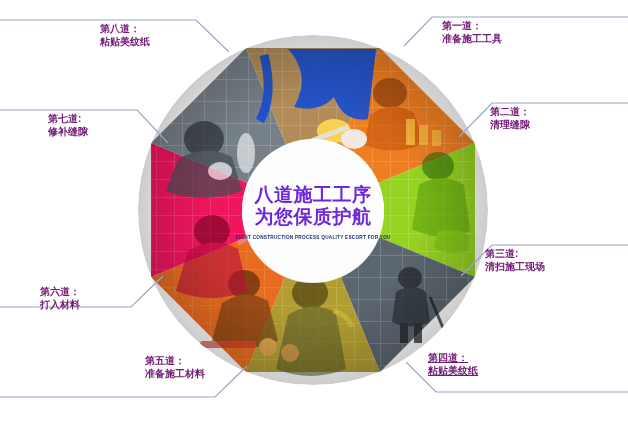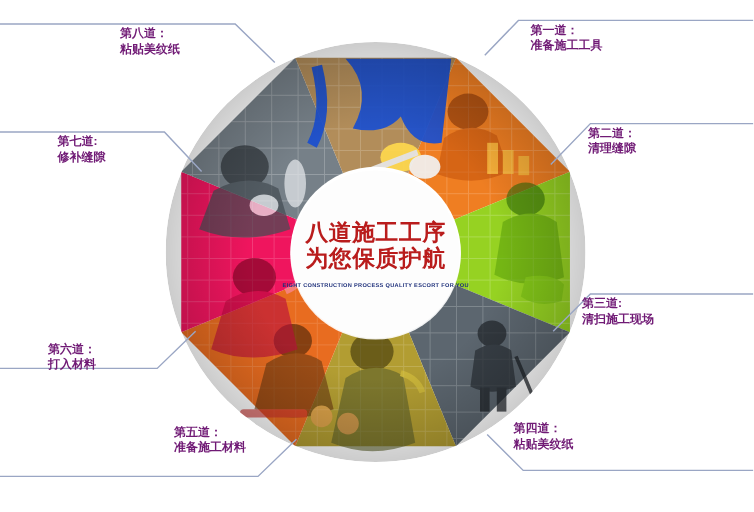--- a/index.html
+++ b/index.html
@@ -43,21 +43,21 @@
     border-radius: 50%;
     background: #fdfdfd;
     display: flex;
     flex-direction: column;
     align-items: center;
     justify-content: center;
     text-align: center;
     box-shadow: 0 0 0 1px rgba(255,255,255,0.9);
   }
   .hub-line {
-    color: #b91c1c;
+    color: #6d28d9;
     font-weight: bold;
     font-size: 19px;
     line-height: 1.18;
     letter-spacing: 0.5px;
     white-space: nowrap;
   }
   .hub-sub {
     margin-top: 7px;
     color: #1d2f7a;
     font-weight: bold;
@@ -254,21 +254,21 @@
   <div class="label right" style="left:490px; top:106px;">
     <span class="l1">第二道：</span>
     <span class="l2">清理缝隙</span>
   </div>
 
   <div class="label right" style="left:485px; top:248px;">
     <span class="l1">第三道:</span>
     <span class="l2">清扫施工现场</span>
   </div>
 
-  <div class="label right" style="left:428px; top:352px;">
+  <div class="label right" style="left:428px; top:352px;text-decoration:underline;">
     <span class="l1">第四道：</span>
     <span class="l2">粘贴美纹纸</span>
   </div>
 
   <div class="label left" style="left:100px; top:355px;margin-left:45px;">
     <span class="l1">第五道：</span>
     <span class="l2">准备施工材料</span>
   </div>
 
   <div class="label left" style="left:40px; top:266px;margin-top:20px;">

